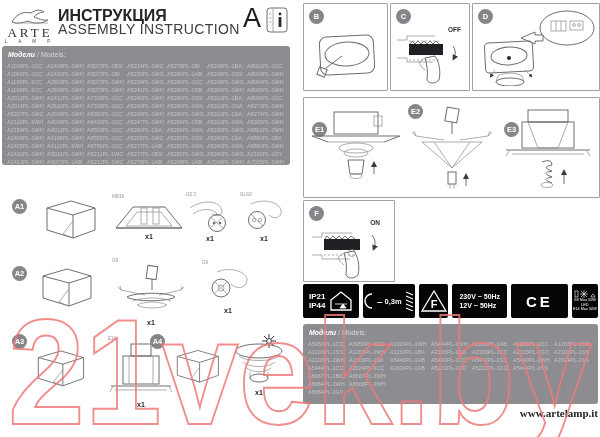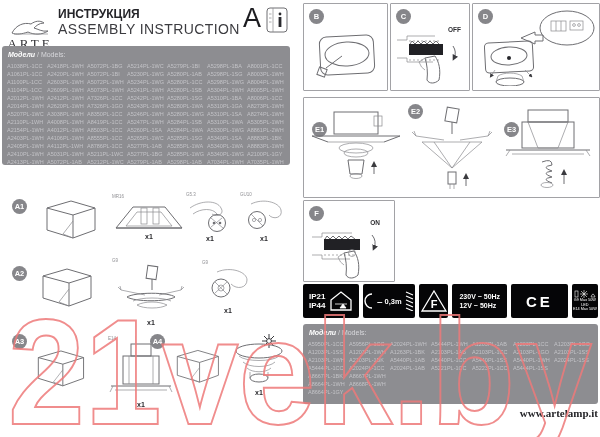--- a/index.html
+++ b/index.html
@@ -1,23 +1,23 @@
 <!DOCTYPE html>
 <html><head>
 <meta charset="utf-8">
 <style>
   html,body{margin:0;padding:0;background:#fff;}
   .page{position:relative;width:600px;height:437px;background:#fff;overflow:hidden;
         font-family:"Liberation Sans",sans-serif;color:#2a2a2e;}
   .abs{position:absolute;}
   
-  .brand{left:4px;top:18px;width:52px;text-align:center;}
+  .brand{left:4px;top:7px;width:52px;text-align:center;}
   .brand .name{font-family:"Liberation Serif",serif;font-size:13px;letter-spacing:3px;color:#2e2e32;line-height:12px;}
   .brand .sub{font-size:4.5px;letter-spacing:5px;color:#4a4a4e;}
-  .title-ru{left:58px;top:7px;font-size:12px;font-weight:bold;color:#252529;}
+  .title-ru{left:58px;top:7px;font-size:16px;font-weight:bold;color:#252529;}
   .title-en{left:58px;top:21px;font-size:14px;color:#3c3c40;letter-spacing:.4px;}
   .doc-letter{left:243px;top:3px;font-size:27px;color:#1c1c20;}
   
   .graybox{background:#8d8d91;border-radius:3px;}
   .mhead{padding:4px 6px 2px;font-size:7px;line-height:9px;}
   .mhead .b{color:#fff;font-weight:bold;font-style:italic;}
   .mhead .r{color:#d8d8dc;}
   .mgrid{display:flex;gap:2px;padding:1px 5px 0;}
   .mcol{flex:1;min-width:0;}
   .mcell{font-size:5.5px;line-height:8px;color:#c3c3c7;white-space:nowrap;overflow:hidden;}

